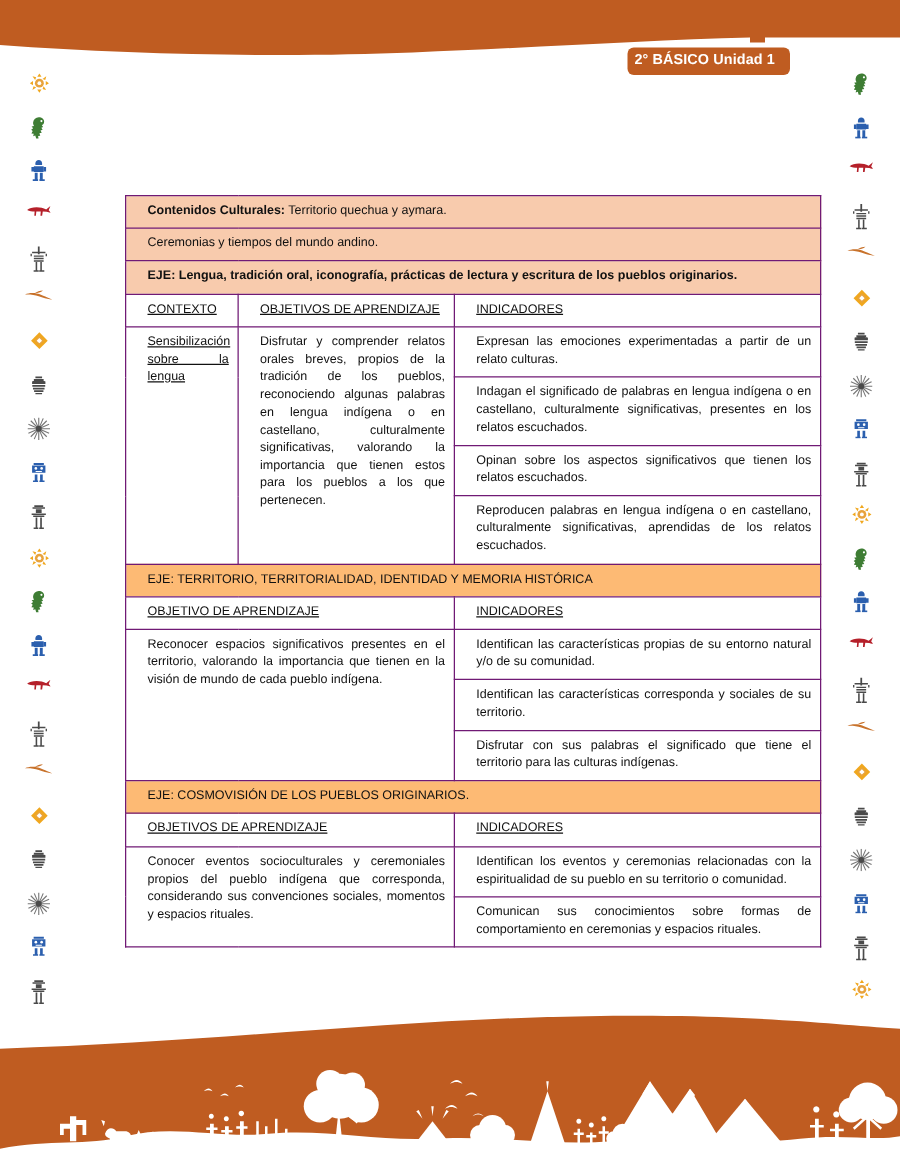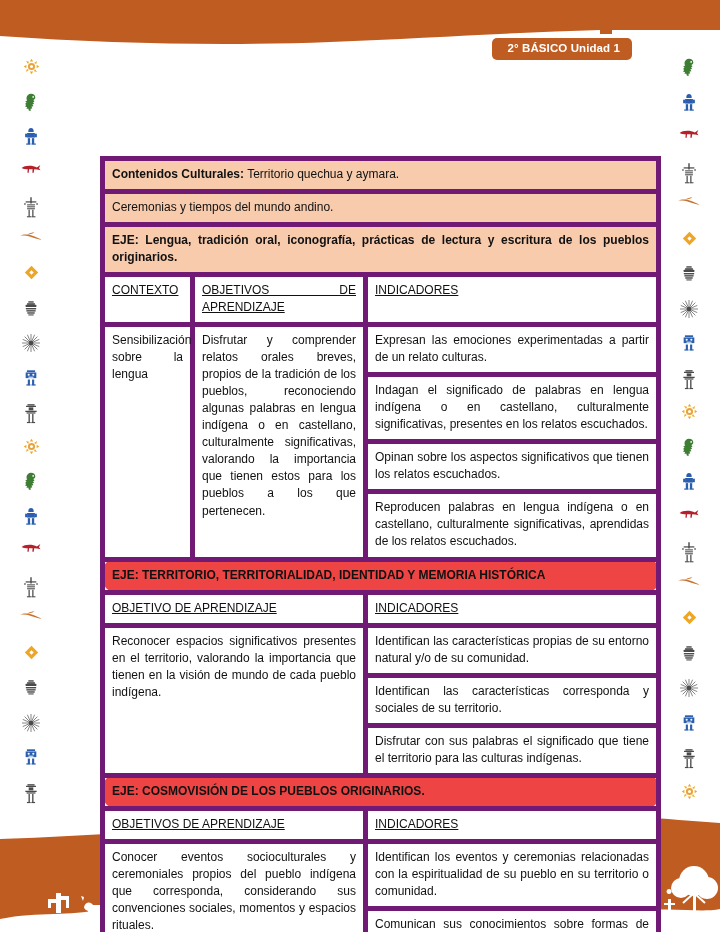--- a/index.html
+++ b/index.html
@@ -12,21 +12,21 @@
   }
 
   
   .header-band{position:absolute;left:0;top:0;width:720px;height:60px;overflow:hidden;}
   .header-band svg{display:block;width:720px;height:60px;}
 
   .unit-badge{
     position:absolute;right:88px;top:38px;
     background:#BF5C21;color:#ffffff;
     font-size:11.5px;font-weight:bold;
-    padding:4px 12px 5px 16px;
+    padding:4px 12px 5px 6px;
     border-radius:5px;
     letter-spacing:.1px;
     white-space:nowrap;
     line-height:1.15;
     z-index:5;
   }
 
   
   .rail{position:absolute;top:58px;width:46px;height:760px;z-index:2;}
   .rail.left{left:8px;}
@@ -38,42 +38,42 @@
   .rail .glyph svg{display:block;margin:0 auto;}
 
   
   .sheet{position:absolute;left:100px;top:156px;width:556px;z-index:3;}
   table.plan{
     border-collapse:collapse;width:556px;
     table-layout:fixed;
     background:#ffffff;
   }
   table.plan td{
-    border:5px solid #701a75;
-    padding:5px 7px 6px 7px;
-    font-size:12px;
+    border:1px solid #701a75;
+    padding:5px 7px 6px 17px;
+    font-size:10px;
     line-height:1.42;
     vertical-align:top;
     text-align:justify;
     text-justify:inter-word;
     hyphens:auto;
   }
   td.tint{background:#F8CBAD;}
   td.eje{
     background:#F8CBAD;font-weight:bold;font-size:10.4px;
     text-align:left;padding:4px 7px 5px 7px;
   }
   td.eje-center{
-    background:#ef4444;font-weight:bold;font-size:10.4px;
-    text-align:center;padding:4px 7px 5px 7px;border-radius:12px;
+    background:#fdba74;font-weight:normal;font-size:10.4px;
+    text-align:center;padding:4px 7px 5px 7px;
   }
   td.colhead{text-align:center;font-size:10.6px;padding:5px 6px 6px 6px;text-decoration:underline;}
   td.cc{text-align:left;padding:6px 8px 3px 8px;}
   td.cc2{text-align:center;padding:3px 8px 7px 8px;border-top:none;margin-top:32px;}
-  td.ctx{text-align:justify;}
+  td.ctx{text-align:justify;text-decoration:underline;}
   .b{font-weight:bold;}
 
   .col-a{width:90px;}
   .col-b{width:173px;}
   .col-c{width:293px;}
 
   
   .footer{position:absolute;left:0;bottom:0;width:720px;height:125px;z-index:1;}
   .footer svg{display:block;width:720px;height:125px;}
 </style>

